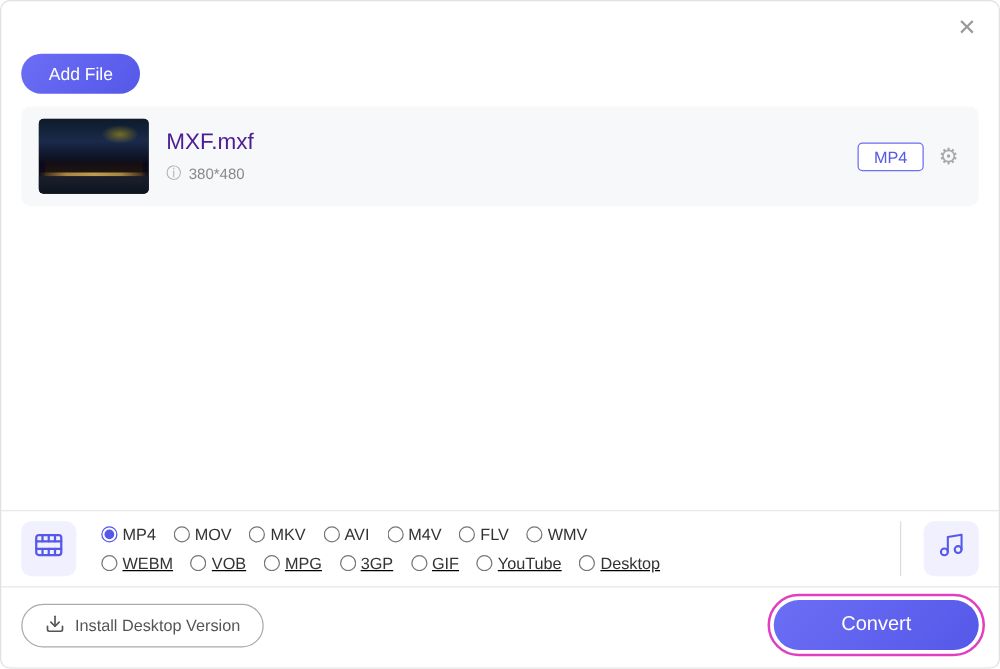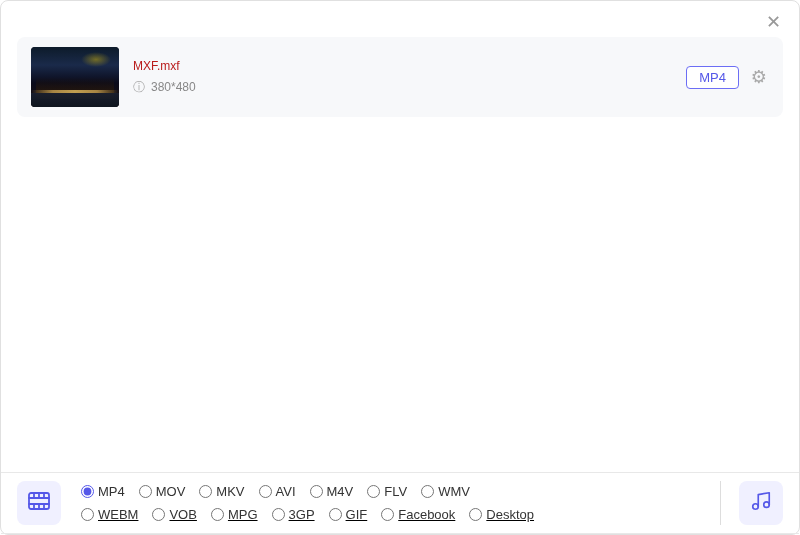--- a/index.html
+++ b/index.html
@@ -123,23 +123,23 @@
       height: 14px;
       background: linear-gradient(180deg, #1a2030 0%, #0d1520 100%);
       opacity: 0.9;
     }
 
     .file-info {
       flex: 1;
       min-width: 0;
     }
     .file-name {
-      font-size: 12px;
+      font-size: 18px;
       font-weight: 500;
-      color: #b91c1c;
+      color: #4c1d95;
       margin-bottom: 6px;
     }
     .file-meta {
       display: flex;
       align-items: center;
       gap: 6px;
       font-size: 12px;
       color: #888;
     }
     .info-icon {
@@ -272,20 +272,25 @@
 <body>
 
 <div class="window">
 
   <div class="title-bar">
     <button class="close-btn">
       <span>✕</span>
     </button>
   </div>
 
+  <div class="toolbar">
+    <button class="add-file-btn">
+      <span>Add File</span>
+    </button>
+  </div>
 
   <div class="file-list">
     <div class="file-item">
 
       <div class="file-thumbnail">
         <div class="thumb-inner">
           <div class="bridge"></div>
           <div class="water-reflection"></div>
         </div>
       </div>
@@ -375,21 +380,21 @@
           <label class="format-option">
             <input type="radio" name="format" value="3gp" style="">
             <span>3GP</span>
           </label>
           <label class="format-option">
             <input type="radio" name="format" value="gif" style="">
             <span>GIF</span>
           </label>
           <label class="format-option">
             <input type="radio" name="format" value="youtube" style="">
-            <span>Facebook</span>
+            <span>YouTube</span>
           </label>
           <label class="format-option">
             <input type="radio" name="format" value="facebook" style="">
             <span>Desktop</span>
           </label>
         </div>
       </div>
 
       <div style="width:1px; height:44px; background:#ddd; margin: 0 8px;"></div>
 
@@ -399,14 +404,29 @@
             <path d="M9 18V5l12-2v13"></path>
             <circle cx="6" cy="18" r="3"></circle>
             <circle cx="18" cy="16" r="3"></circle>
           </svg>
         </span>
       </div>
     </div>
 
     <div class="divider"></div>
 
+    <div class="footer">
+      <button class="install-btn">
+        <span>
+          <svg width="16" height="16" viewBox="0 0 24 24" fill="none" stroke="#555" stroke-width="2" stroke-linecap="round" stroke-linejoin="round">
+            <path d="M21 15v4a2 2 0 0 1-2 2H5a2 2 0 0 1-2-2v-4"></path>
+            <polyline points="7 10 12 15 17 10"></polyline>
+            <line x1="12" y1="15" x2="12" y2="3"></line>
+          </svg>
+        </span>
+        <span>Install Desktop Version</span>
+      </button>
+      <button class="convert-btn">
+        <span>Convert</span>
+      </button>
+    </div>
   </div>
 </div>
 
 </body></html>

